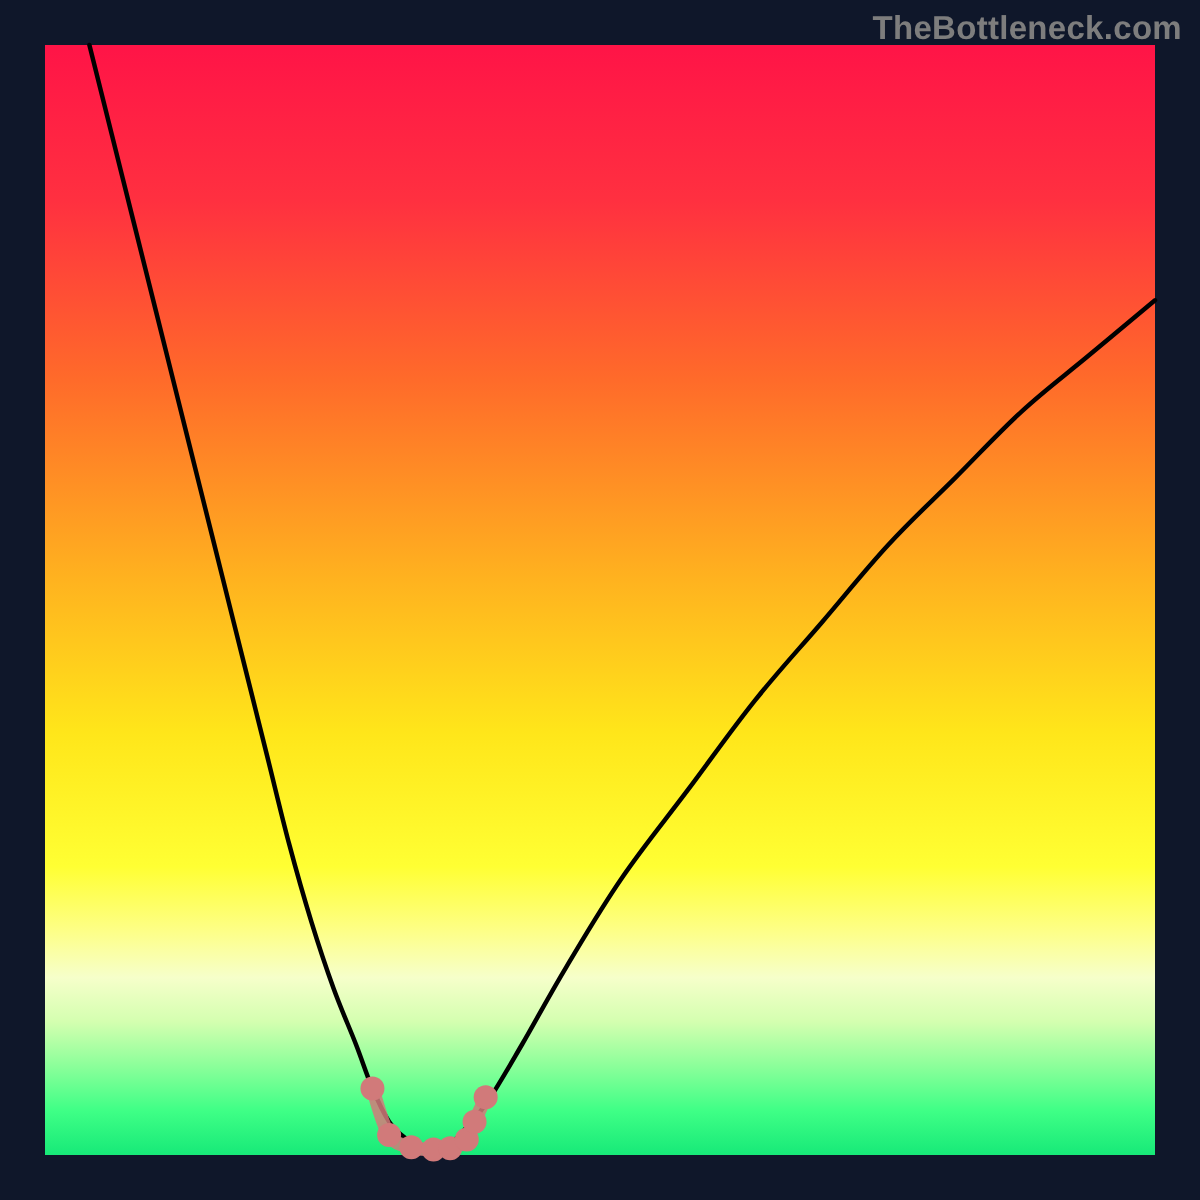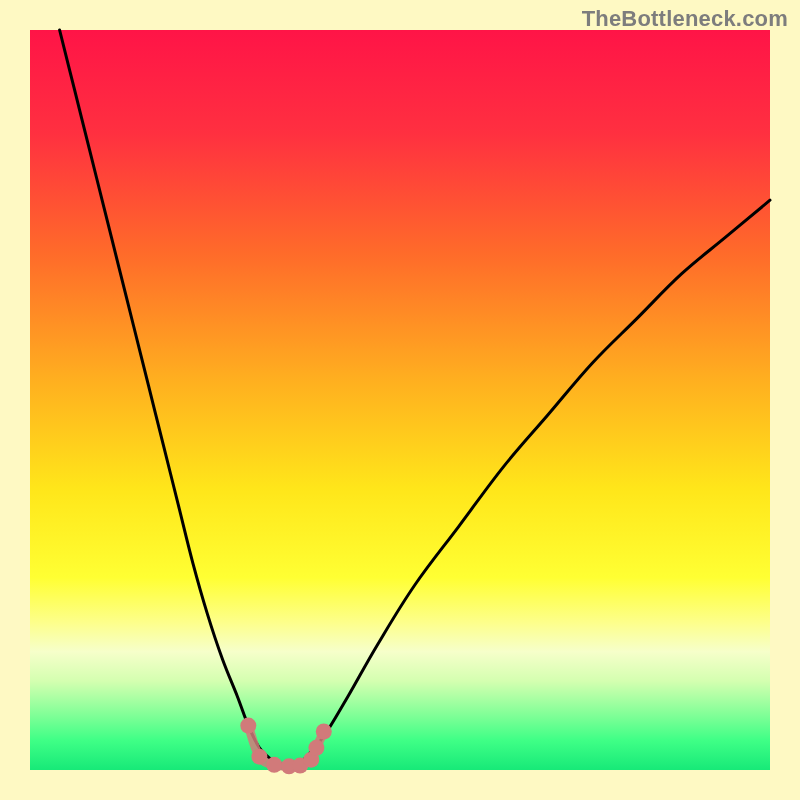--- a/index.html
+++ b/index.html
@@ -9,21 +9,21 @@
     height: 800px;
     background: #000;
     overflow: hidden;
     font-family: Arial, Helvetica, sans-serif;
   }
   .frame {
     position: absolute;
     left: 0; top: 0;
     width: 800px;
     height: 800px;
-    background: #fef9c3;
+    background: #0f172a;
   }
   .plot-area {
     position: absolute;
     left: 30px;
     top: 30px;
     width: 740px;
     height: 740px;
     
   }
   .watermark {

